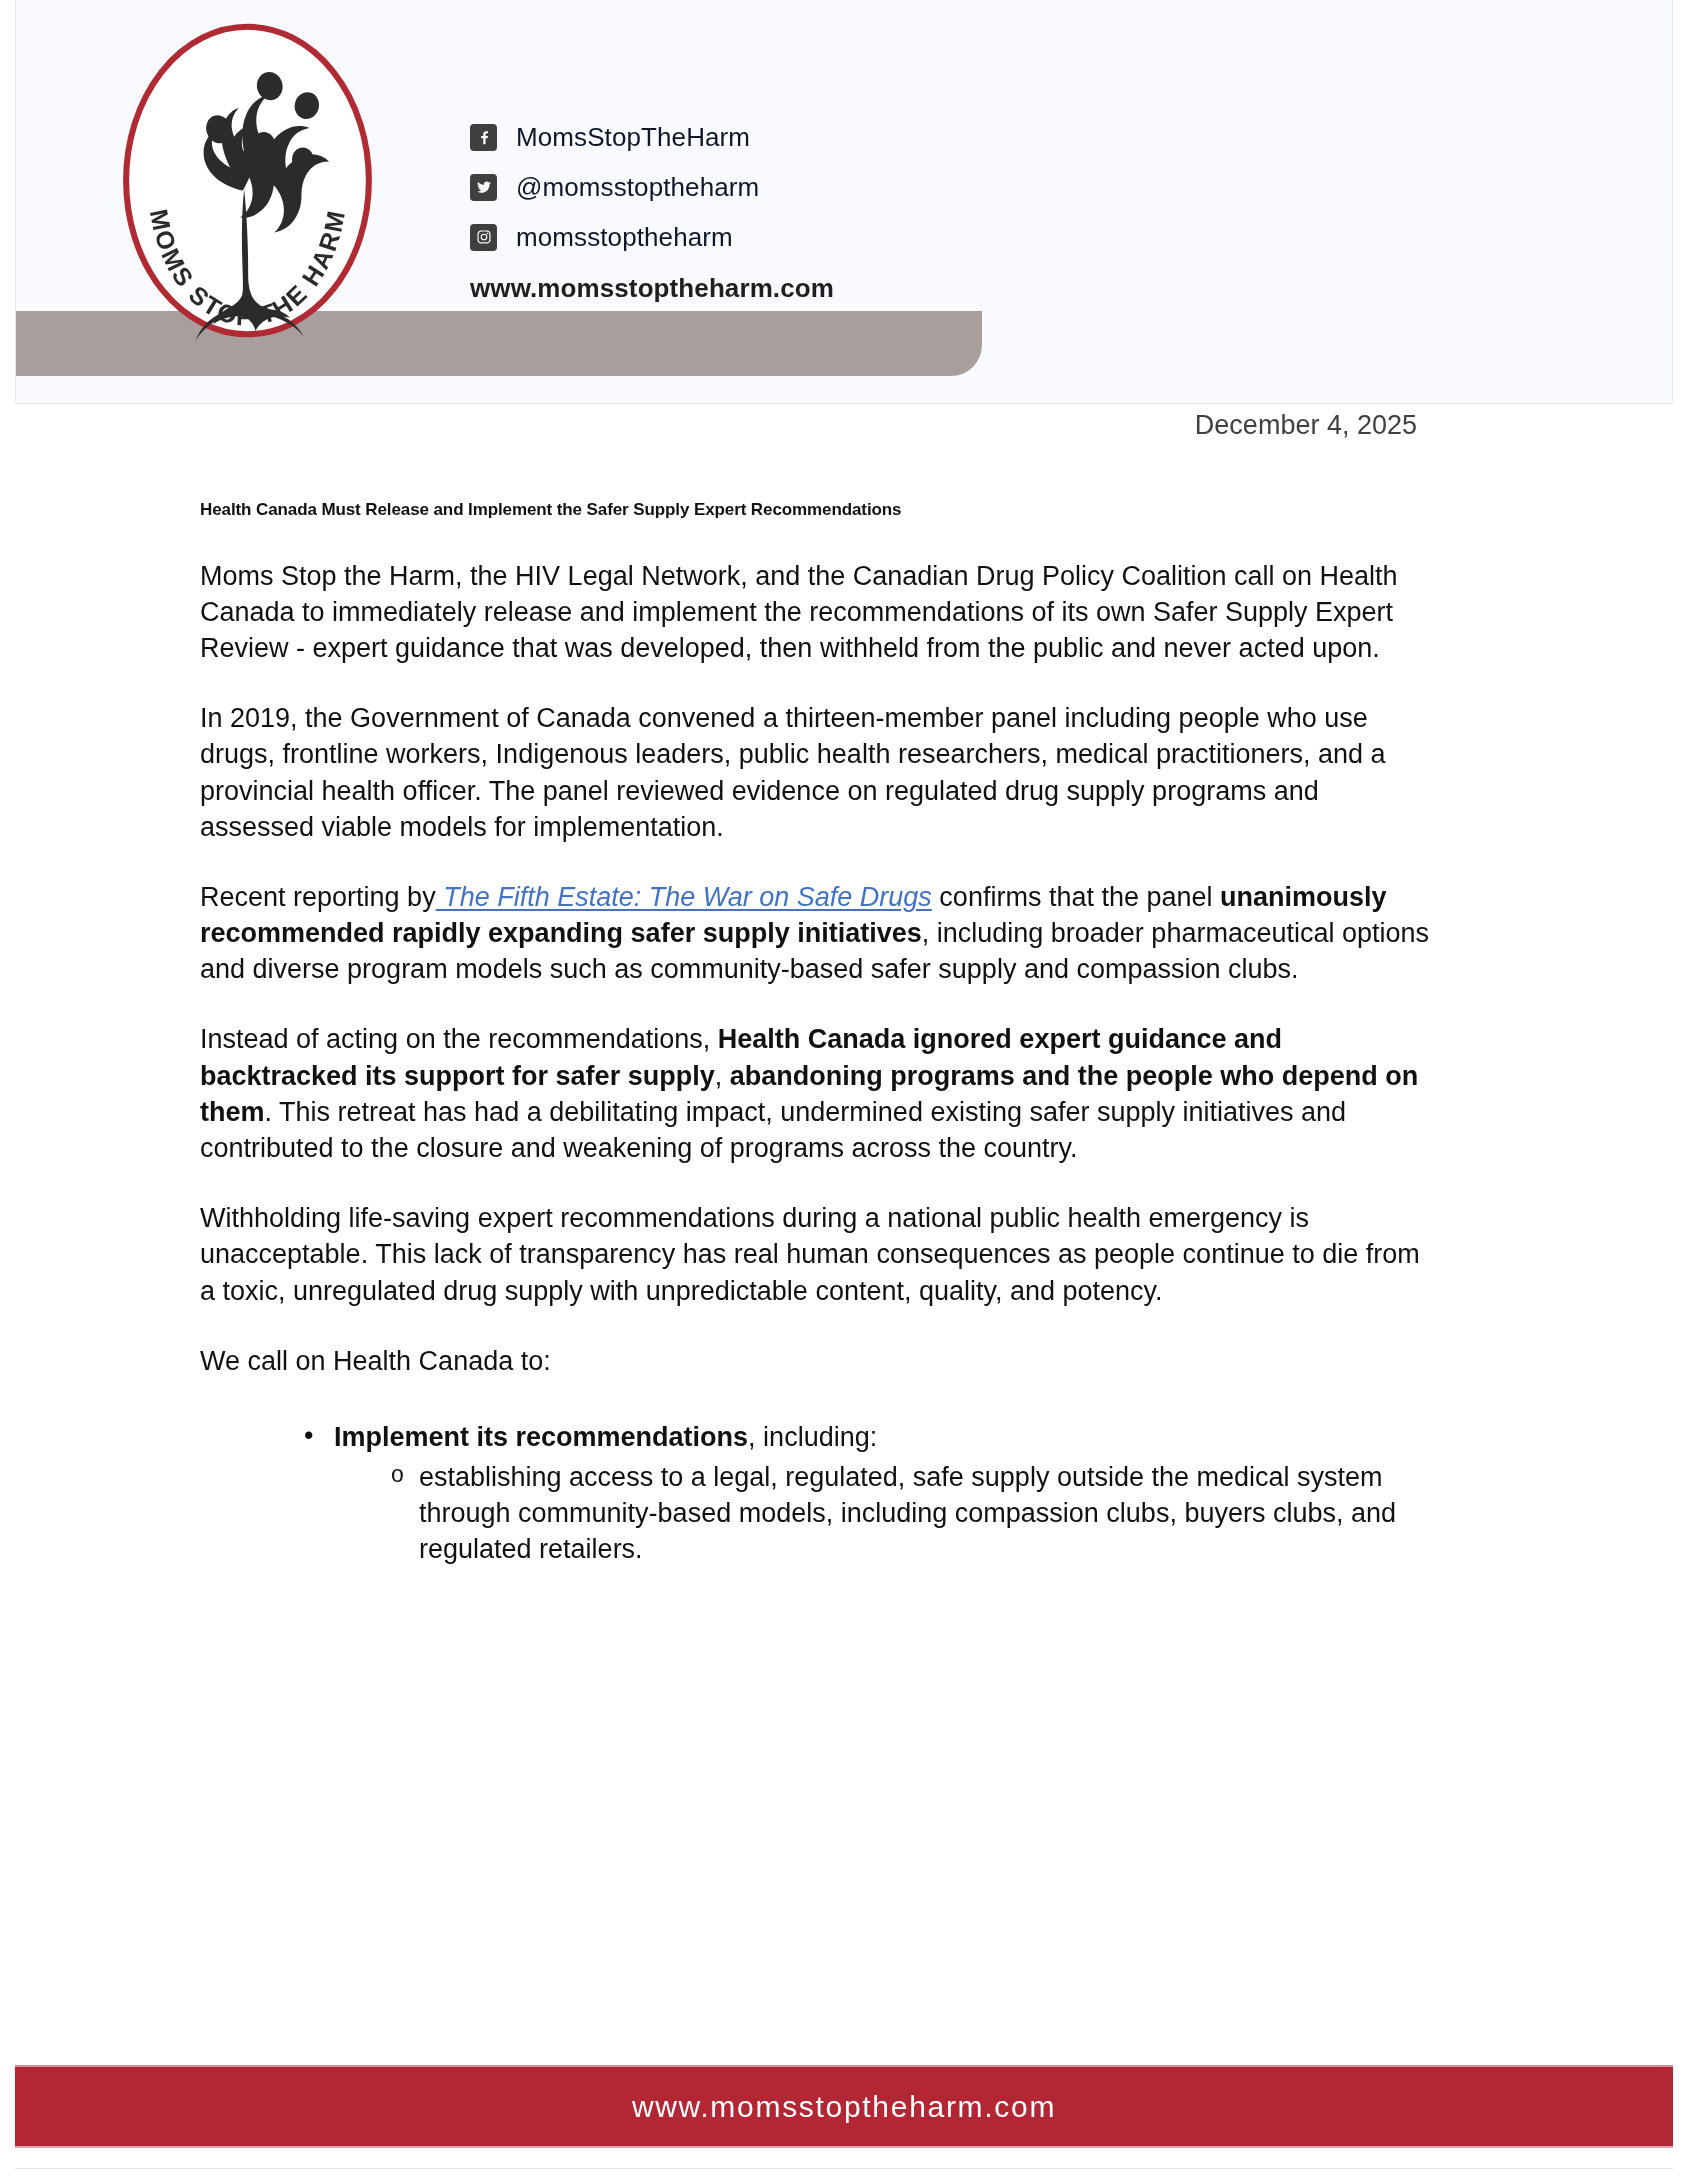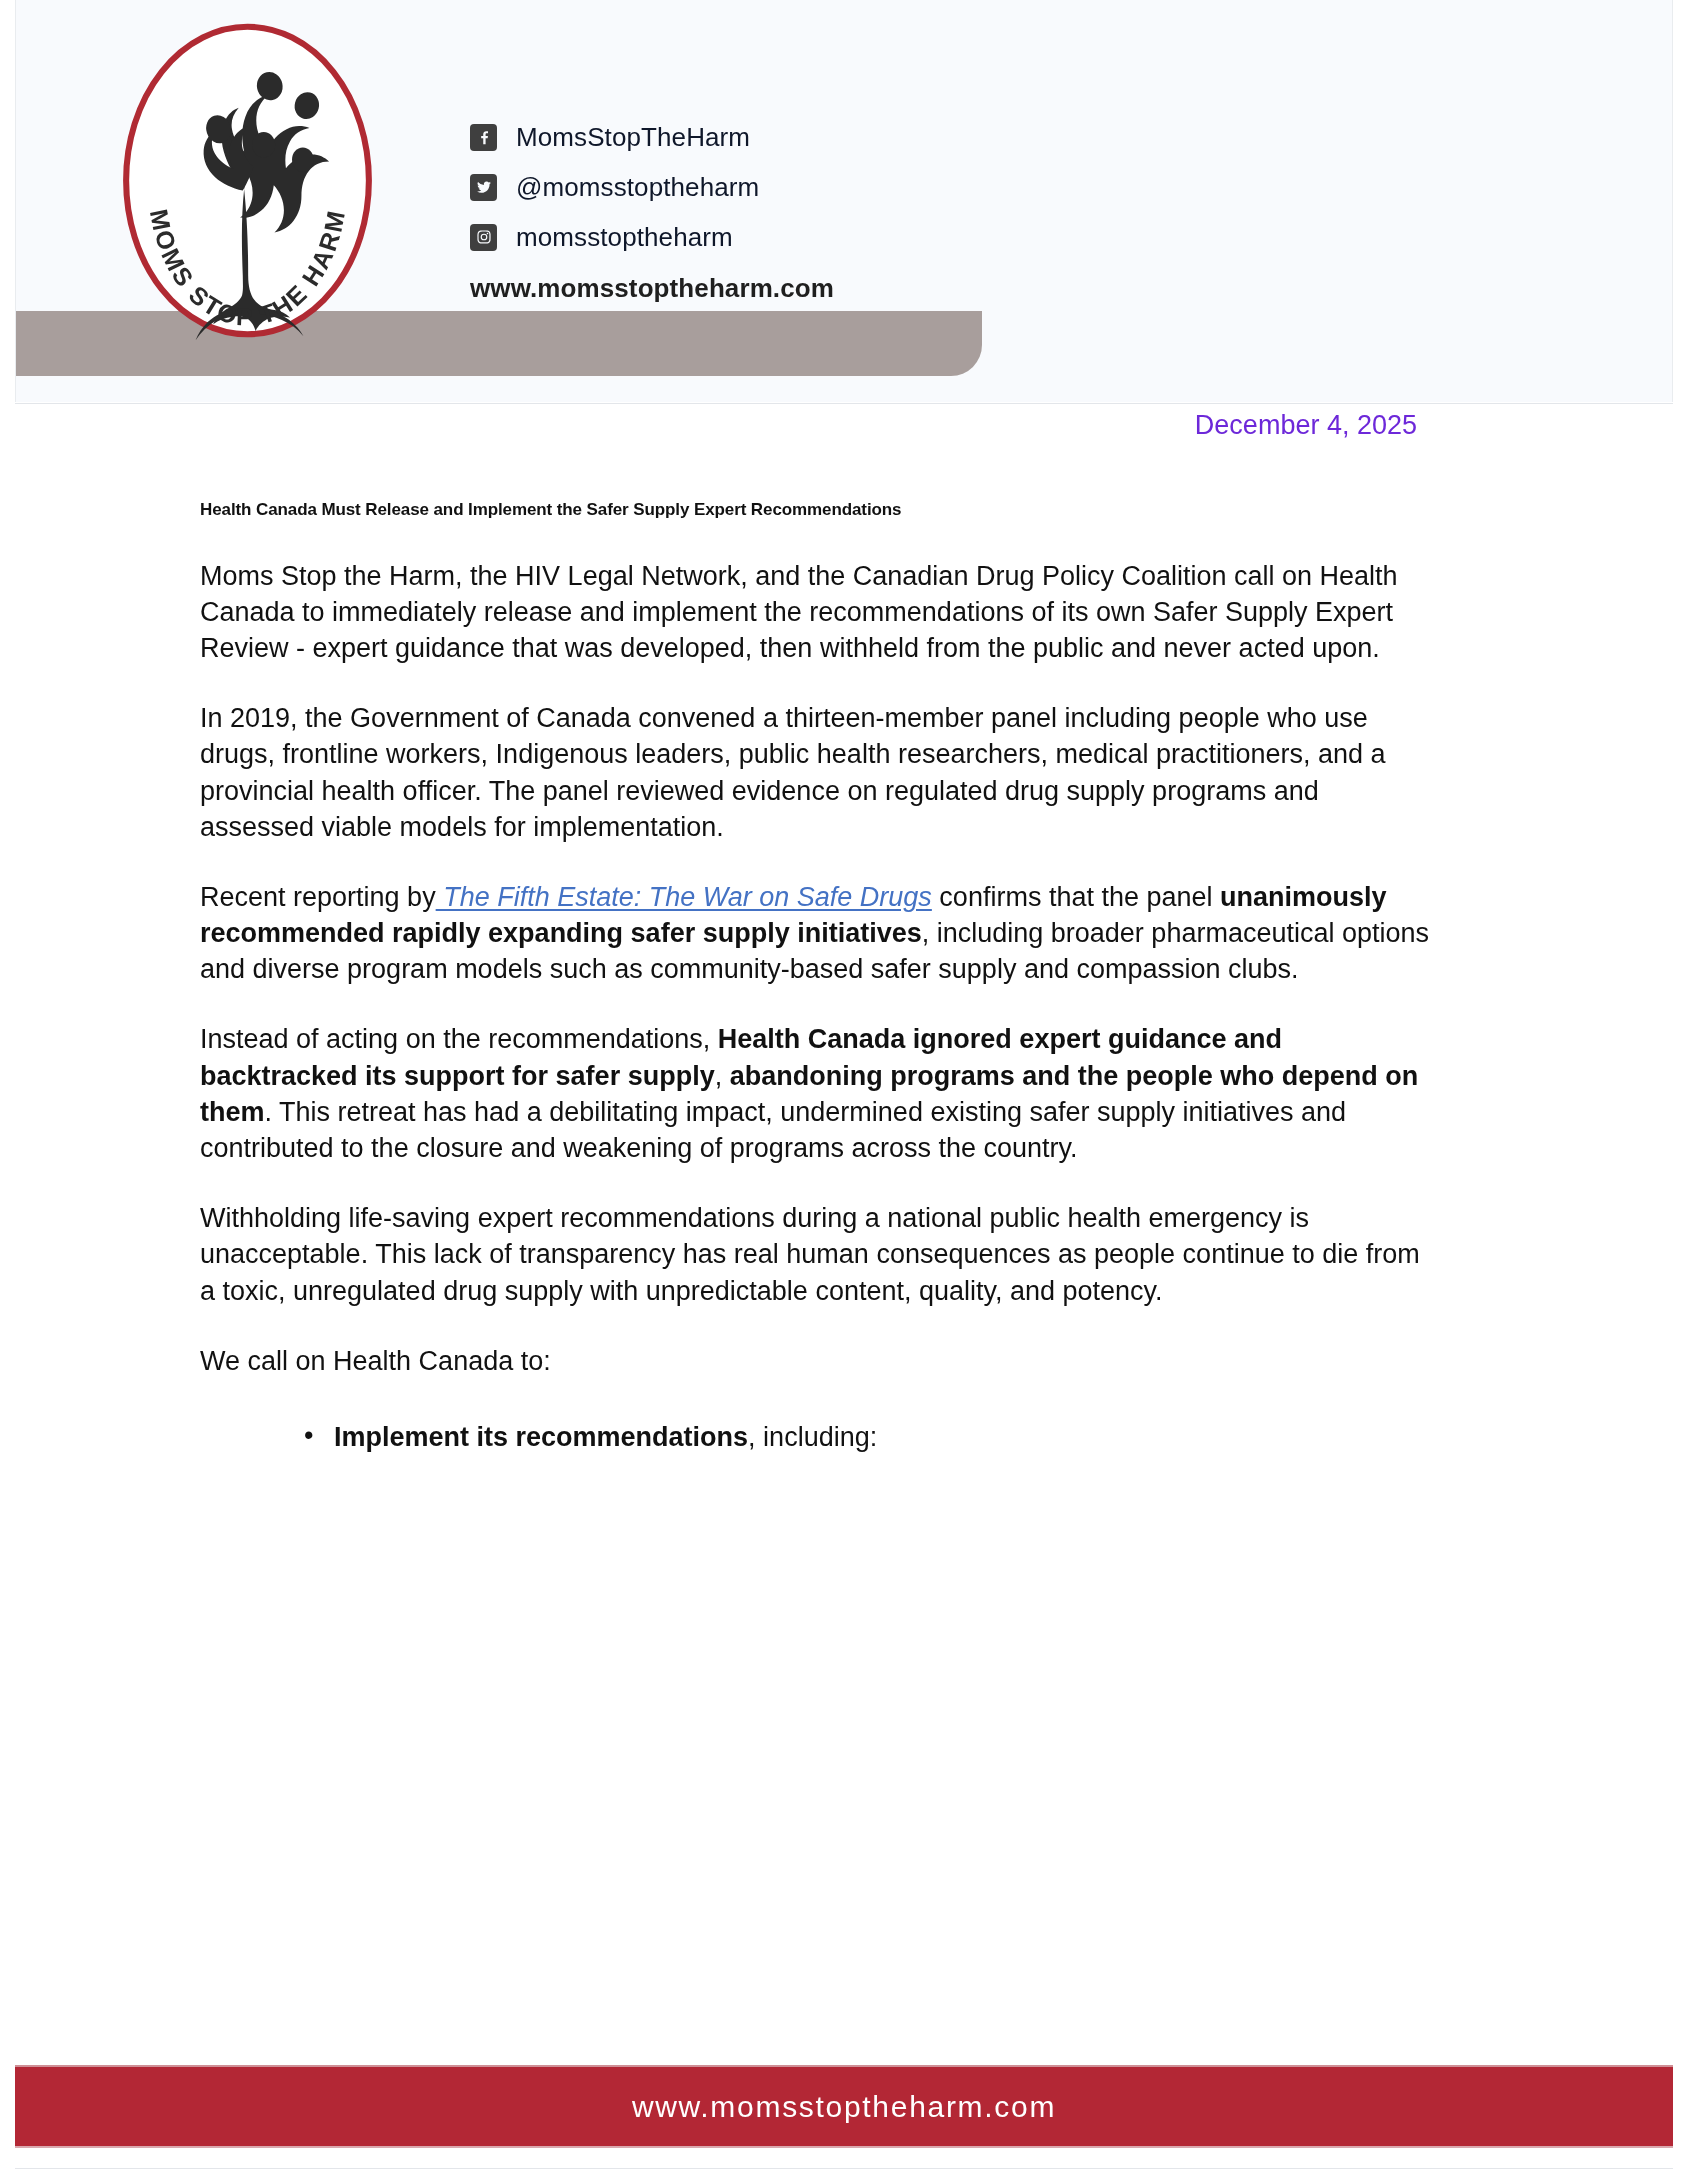--- a/index.html
+++ b/index.html
@@ -100,21 +100,21 @@
     margin-top: 10.8px;
     white-space: nowrap;
   }
 
   
   .date {
     position: absolute;
     right: 270px;
     top: 410px;
     font-size: 27px;
-    color: #6d28d9;
+    color: #404040;
     white-space: nowrap;
   }
 
   .body {
     position: absolute;
     left: 200px;
     top: 499px;
     width: 1239px;
     font-size: 27px;
     line-height: 1.34;
@@ -317,20 +317,21 @@
     <p>Withholding life-saving expert recommendations during a national public health emergency is unacceptable. This lack of transparency has real human consequences as people continue to die from a toxic, unregulated drug supply with unpredictable content, quality, and potency.</p>
 
 
 
     <p class="tight">We call on Health Canada to:</p>
 
     <ul class="lvl1">
       <li>
         <b>Implement its recommendations</b><span>, including:</span>
         <ul class="lvl2">
+          <li>establishing access to a legal, regulated, safe supply outside the medical system through community-based models, including compassion clubs, buyers clubs, and regulated retailers.</li>
         </ul>
       </li>
     </ul>
   </div>
 
   <div class="footer-edge-top"></div>
   <div class="footer">
     <span class="footer-txt">www.momsstoptheharm.com</span>
   </div>
   <div class="footer-edge-bot"></div>

